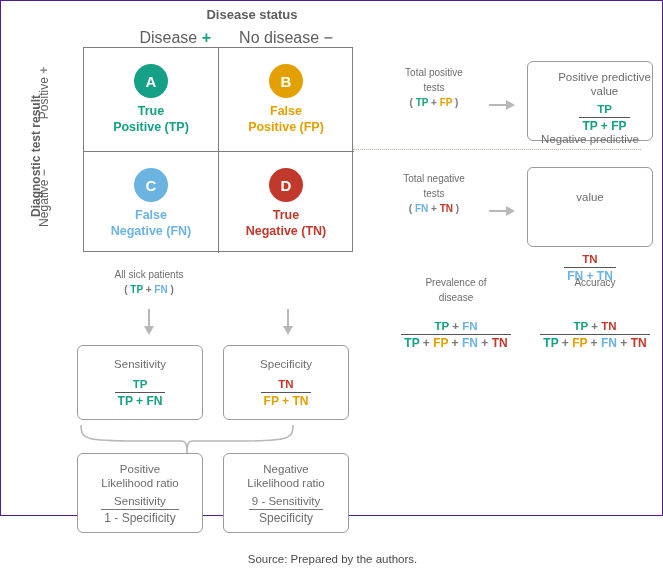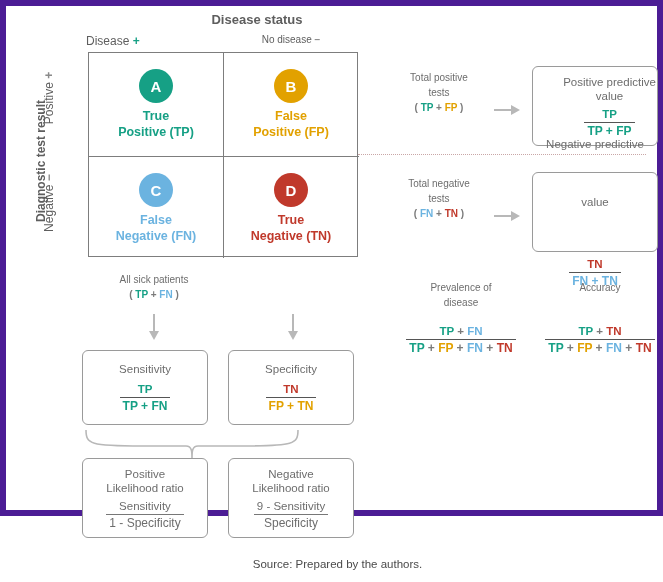--- a/index.html
+++ b/index.html
@@ -12,45 +12,45 @@
     background: #ffffff;
     font-family: "Liberation Sans", sans-serif;
     color: #6d6d6d;
     position: relative;
     overflow: hidden;
   }
   .page {
     position: relative;
     width: 663px;
     height: 516px;
-    border: 6px solid #4c1d95;
+    border: 1px solid #4c1d95;
     box-sizing: border-box;
   }
   .abs { position: absolute; }
 
   
   .c-green  { color: #16a085; }
   .c-orange { color: #e2a100; }
   .c-blue   { color: #6bb3e0; }
   .c-red    { color: #c0392b; }
   .c-gray   { color: #7a7a7a; }
 
   
   #disease-status-title {
     left: 161px; top: 6px; width: 180px;
     text-align: center;
     font-size: 13px; font-weight: bold; color: #5e5e5e;
   }
   #col-head-disease {
     left: 80px; top: 28px; width: 130px;
-    text-align: left; font-size: 12px; color: #5e5e5e;
+    text-align: right; font-size: 16px; color: #5e5e5e;
   }
   #col-head-nodisease {
     left: 210px; top: 28px; width: 150px;
-    text-align: center; font-size: 10px; color: #5e5e5e;
+    text-align: center; font-size: 16px; color: #5e5e5e;
   }
   .sign-green { color: #16a085; font-weight: bold; }
   .sign-gray  { color: #8a8a8a; font-weight: bold; }
 
   
   #axis-title {
     left: -65px; top: 148px;
     width: 200px; text-align: center;
     transform: rotate(-90deg);
     font-size: 12px; font-weight: bold; color: #5e5e5e;

